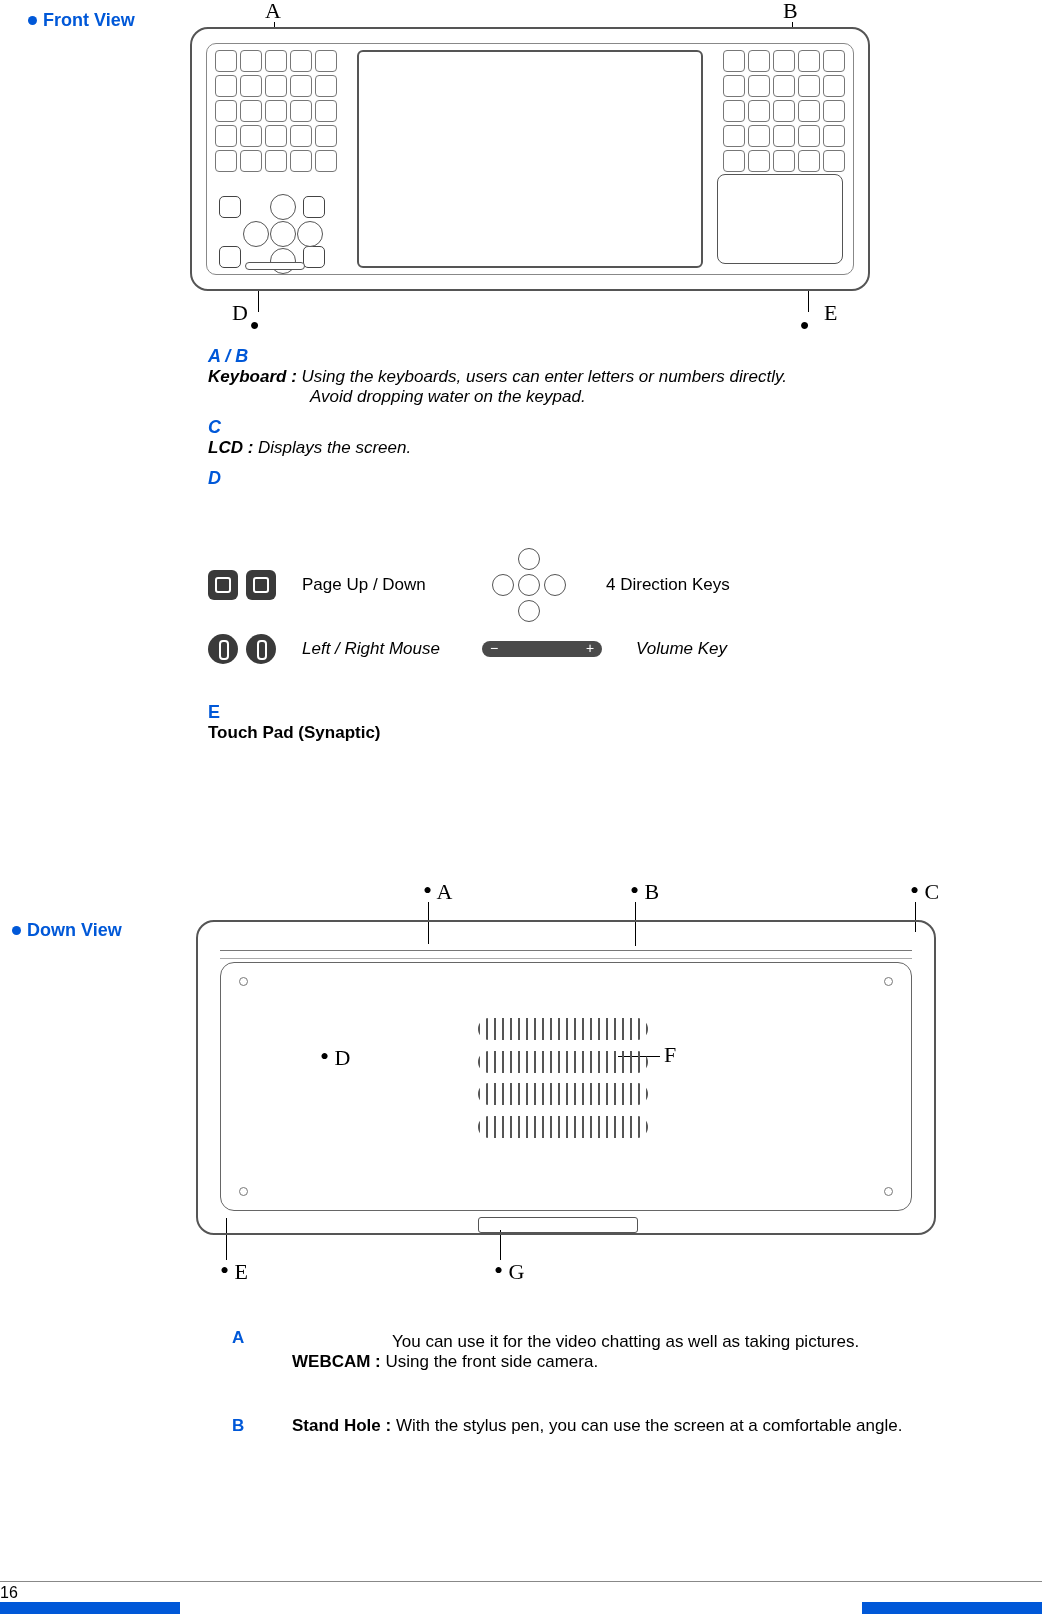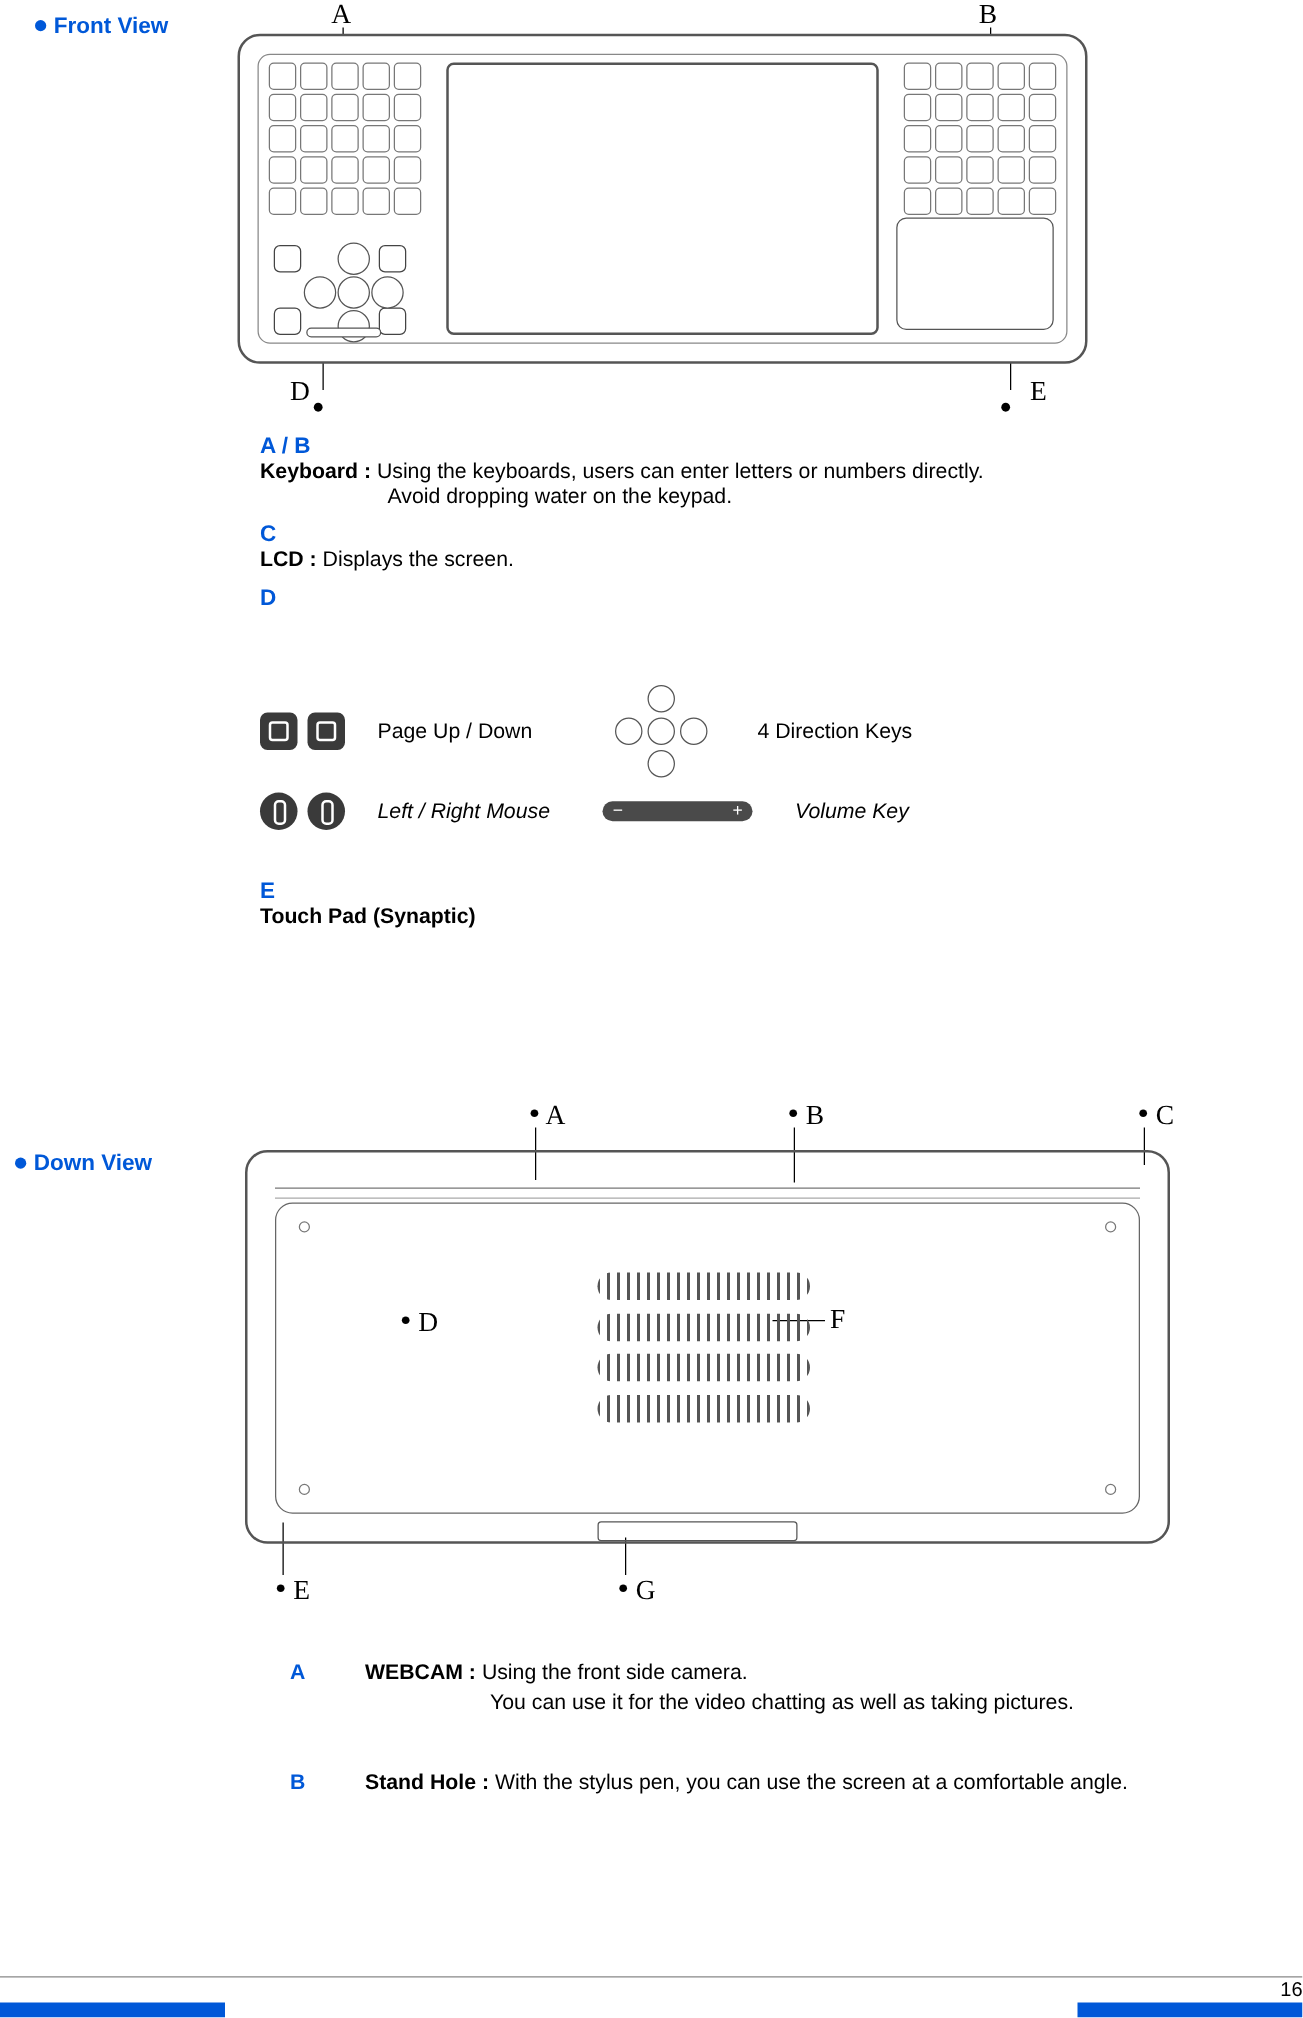--- a/index.html
+++ b/index.html
@@ -197,21 +197,21 @@
       position: absolute;
       left: 0; bottom: 0;
       width: 180px; height: 12px;
       background: #0058d8;
     }
     .footer-bar.r { left: auto; right: 0; }
     .pg-num {
       position: absolute;
       bottom: 12px;
       width: 100%;
-      text-align: right;
+      text-align: left;
       font-size: 16px;
     }
     .pg-line {
       position: absolute;
       left: 0; right: 0; bottom: 32px;
       height: 1px; background: #888;
     }
 
     
     .def-row { position: absolute; left: 232px; display: flex; }
@@ -316,21 +316,21 @@
         <div class="c down"></div>
         <div class="c left"></div>
         <div class="c right"></div>
         <div class="c mid"></div>
     </div>
     <div class="vol-bar"></div>
     <div class="touchpad"></div>
   </div>
 </div>
 
-<div class="text-block" style="top:336px;">
+<div class="text-block" style="top:336px;font-style:italic;">
   <div class="letter">A / B</div>
   <div><span class="bold">Keyboard :</span> <span>Using the keyboards, users can enter letters or numbers directly.</span></div>
   <div class="indent">Avoid dropping water on the keypad.</div>
   <div class="letter">C</div>
   <div><span class="bold">LCD :</span> <span>Displays the screen.</span></div>
   <div class="letter">D</div>
 </div>
 
 <div class="row1" style="top:548px;">
   <span class="icon-box"></span>
@@ -401,22 +401,22 @@
         <div class="vr"></div>
         <div class="vr"></div>
     </div>
     <div class="hinge"></div>
   </div>
 </div>
 
 <div class="def-row" style="top:1328px;">
   <div class="def-letter">A</div>
   <div>
+    <div style="margin-left:100px; margin-top:4px;">You can use it for the video chatting as well as taking pictures.</div>
     <div><span class="bold">WEBCAM :</span> <span>Using the front side camera.</span></div>
-    <div style="margin-left:100px; margin-top:4px;">You can use it for the video chatting as well as taking pictures.</div>
   </div>
 </div>
 <div class="def-row" style="top:1416px;">
   <div class="def-letter">B</div>
   <div><span class="bold">Stand Hole :</span> <span>With the stylus pen, you can use the screen at a comfortable angle.</span></div>
 </div>
 
 <div class="pg-line"></div>
 <div class="pg-num">16</div>
 <div class="footer-bar"></div>

